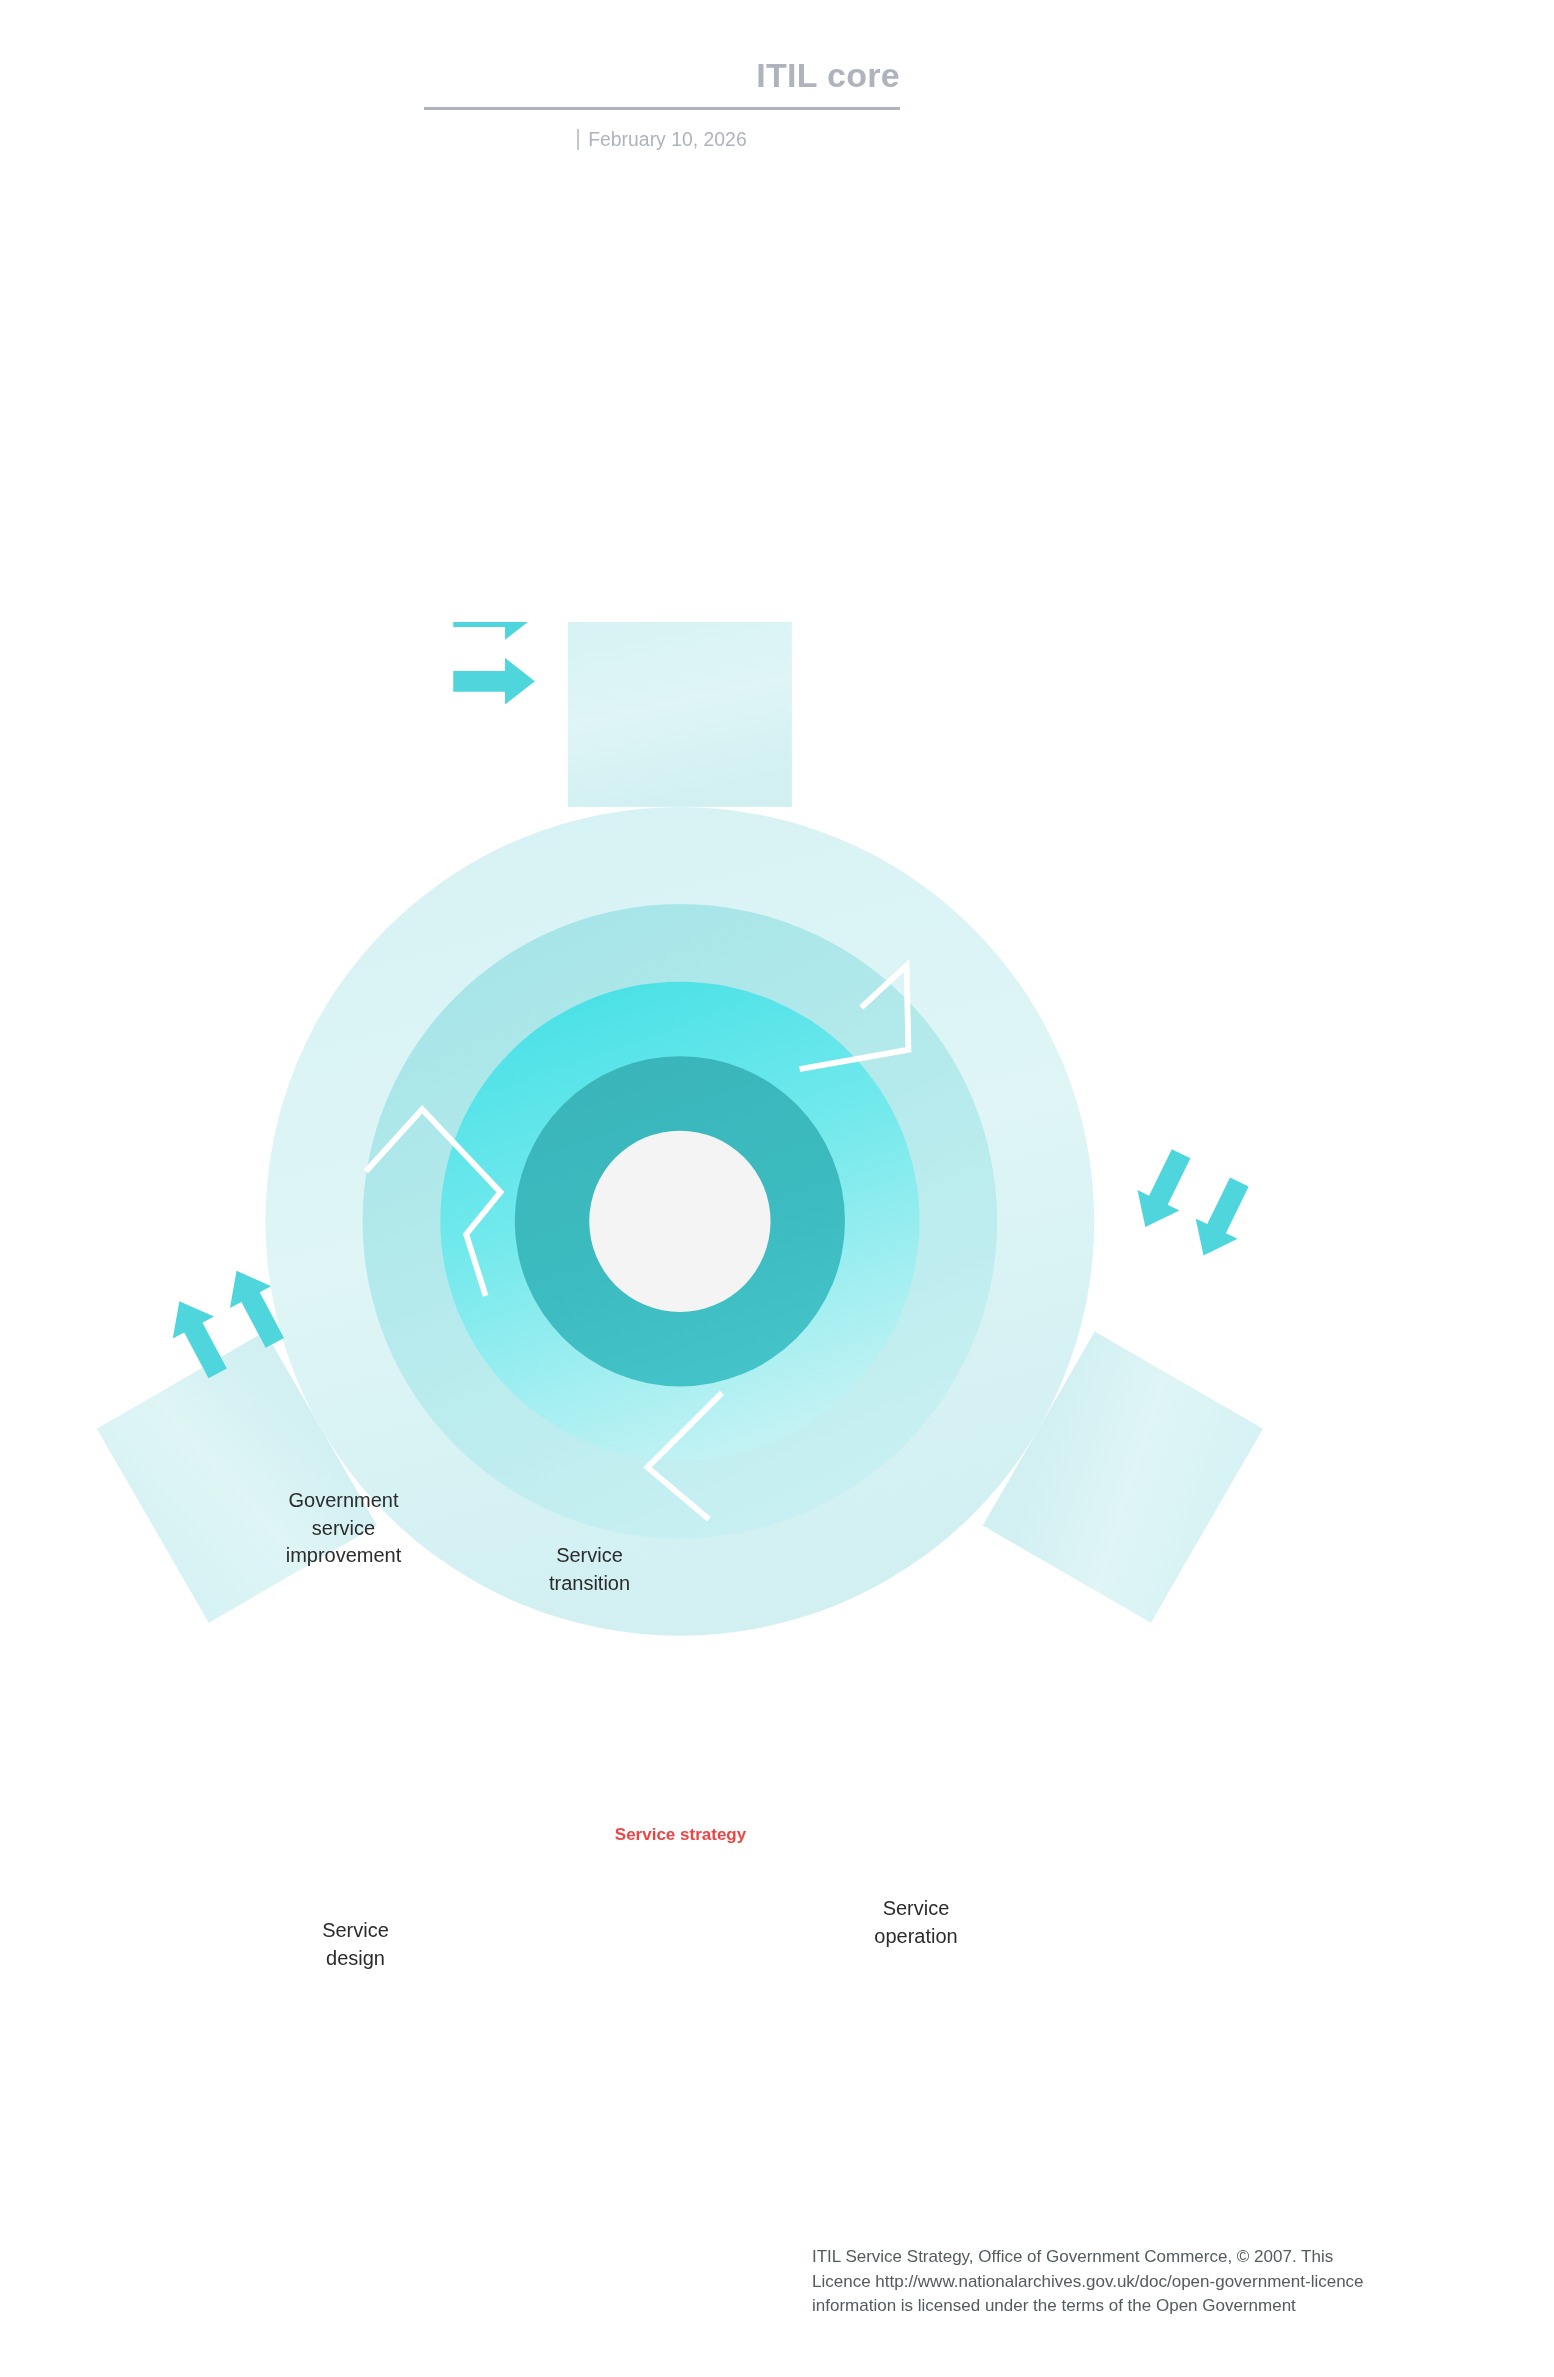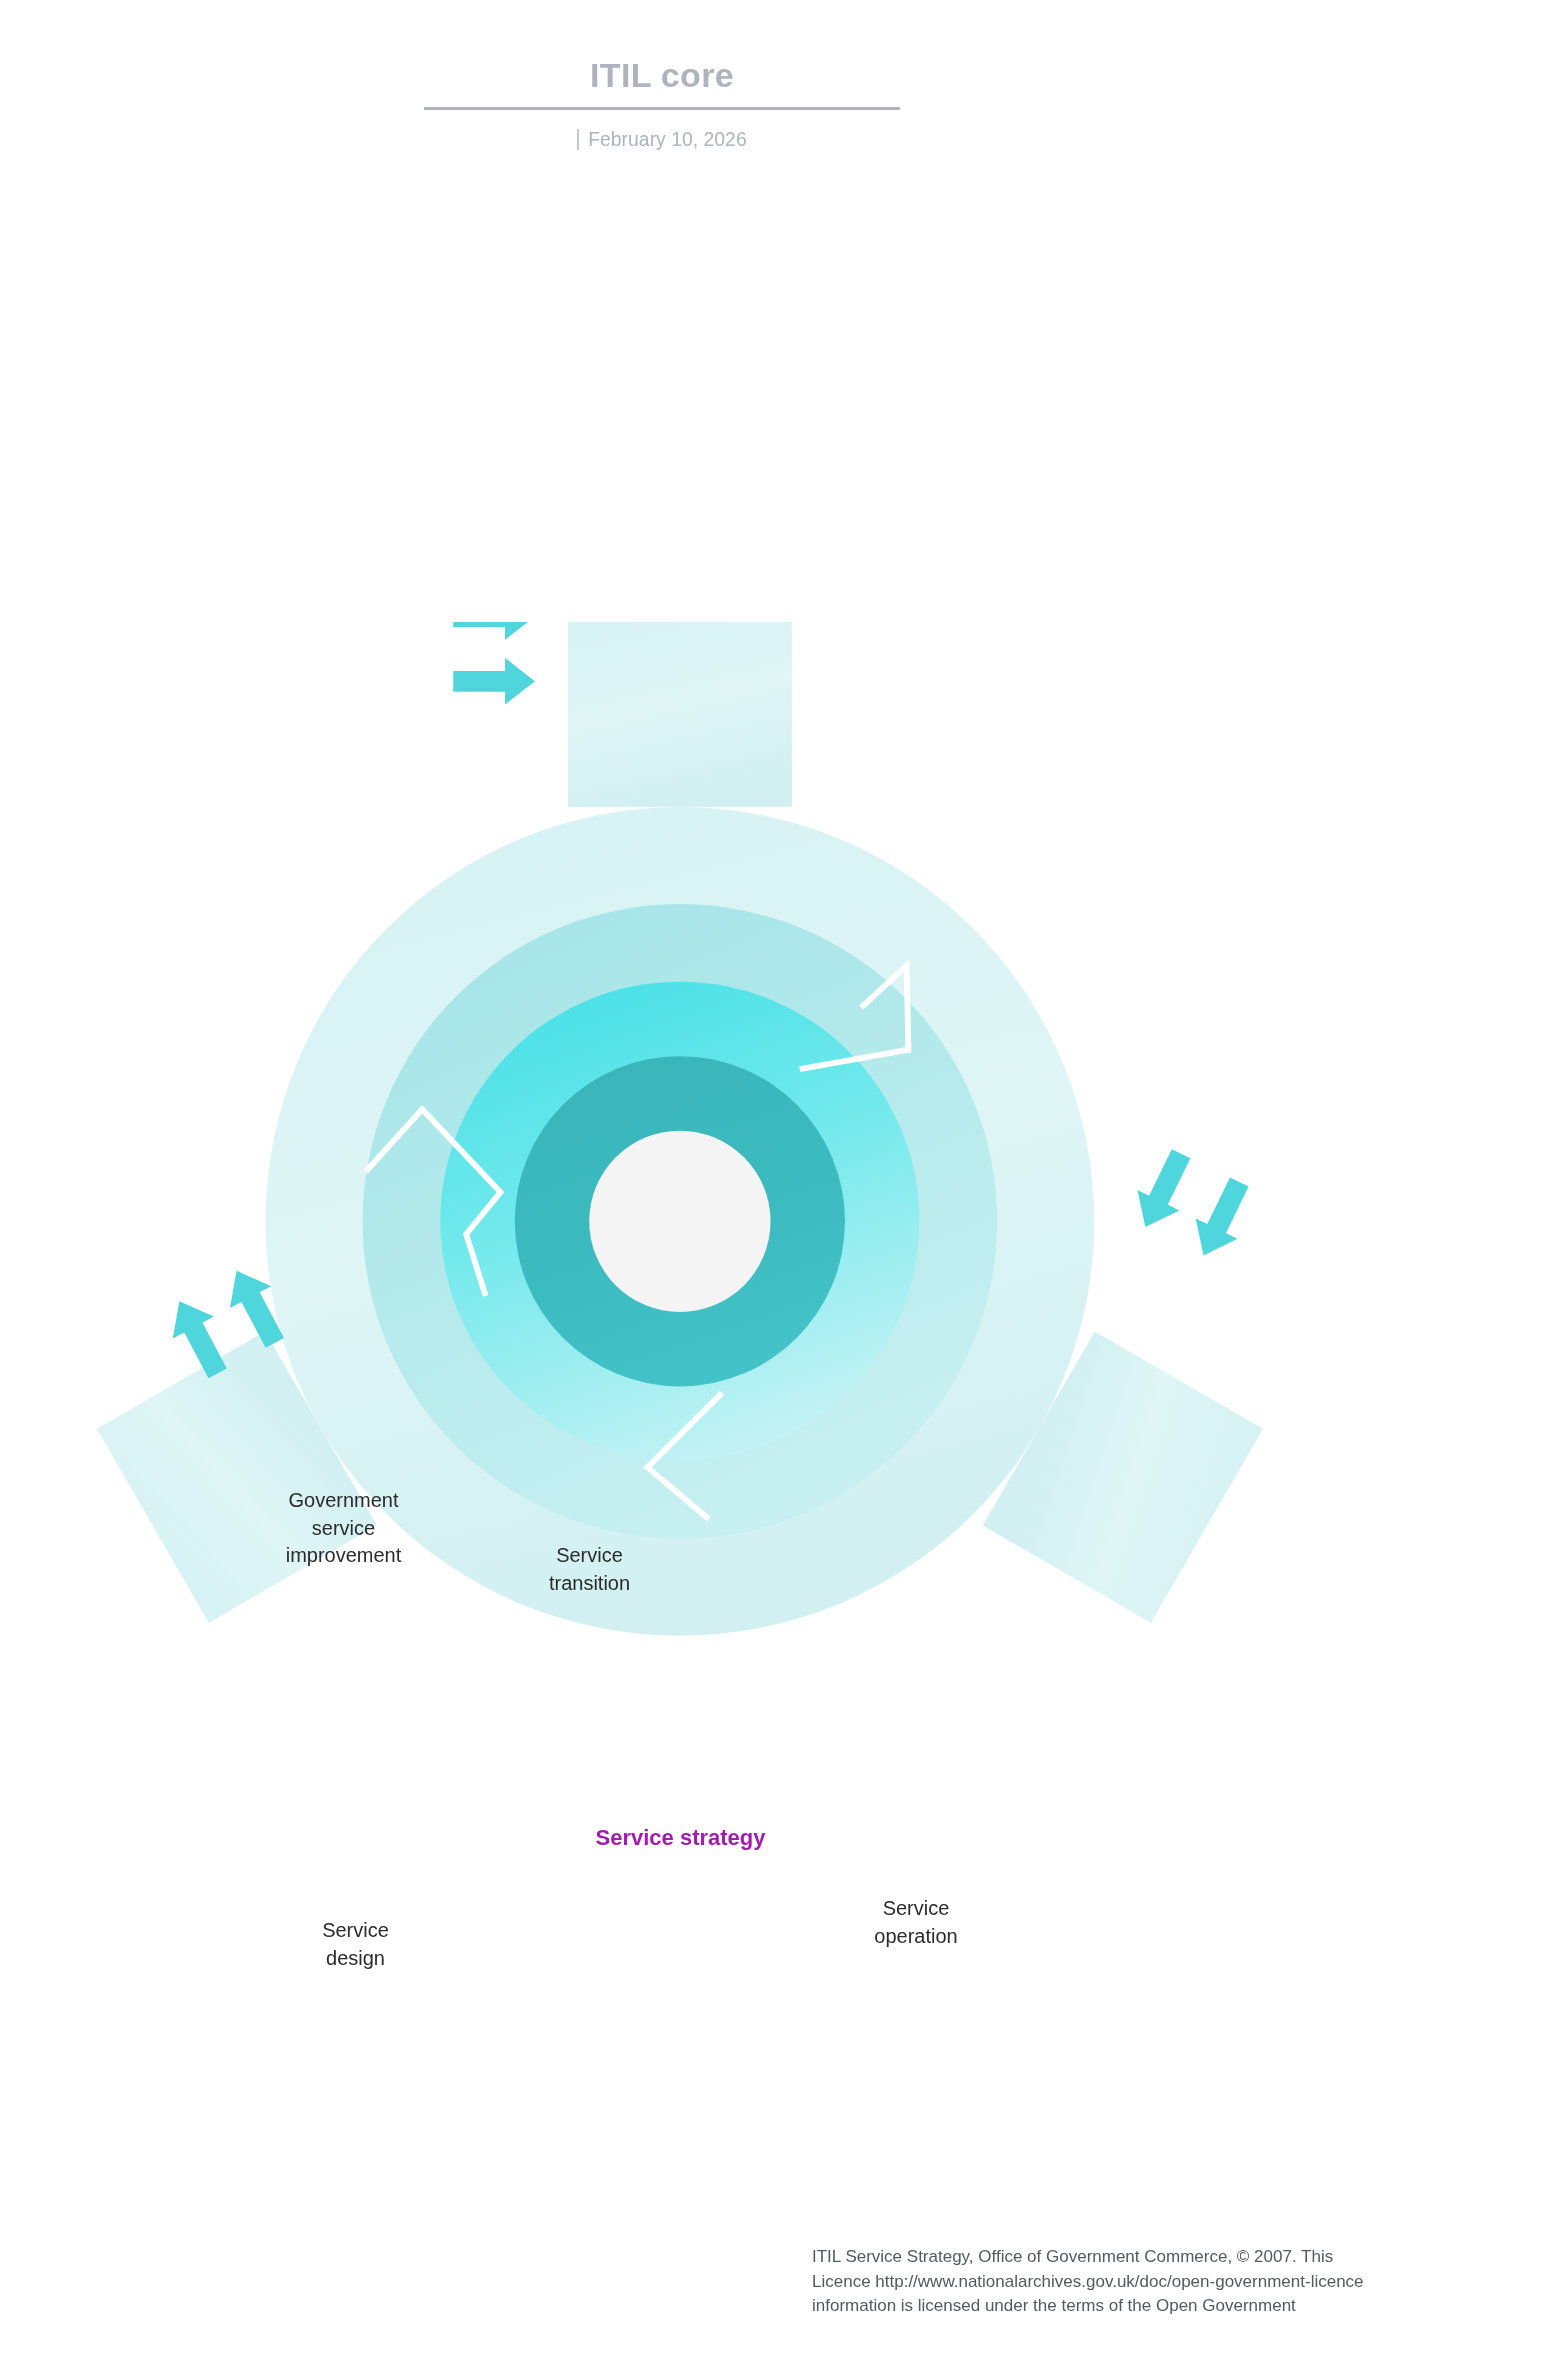--- a/index.html
+++ b/index.html
@@ -29,21 +29,21 @@
     top: 107px;
     width: 476px;
     height: 3.2px;
     background: #aeb3bd;
   }
   #page-title {
     position: absolute;
     left: 424px;
     top: 58px;
     width: 476px;
-    text-align: center;
+    text-align: right;
     font-size: 34px;
     font-weight: bold;
     color: #aeb3bd;
     letter-spacing: 0.3px;
     line-height: 1;
   }
   #subtitle-wrap {
     position: absolute;
     left: 424px;
     top: 120px;
@@ -90,23 +90,23 @@
   #label-csi   { left: 253px;  top: 865px; width: 181px; }
   #label-st    { left: 512px;  top: 920px; width: 155px; }
   #label-sd    { left: 278px;  top: 1295px; width: 155px; }
   #label-so    { left: 835px; top: 1273px; width: 162px; }
   #label-ss {
     position: absolute;
     left: 538px;
     top: 1203px;
     width: 285px;
     text-align: center;
-    font-size: 22px;
+    font-size: 17px;
     font-weight: bold;
-    color: #a21caf;
+    color: #ef4444;
     line-height: 1.2;
   }
 
   
   #footer {
     position: absolute;
     left: 769px;
     top: 2245px;
     width: 732px;
     font-size: 17px;

